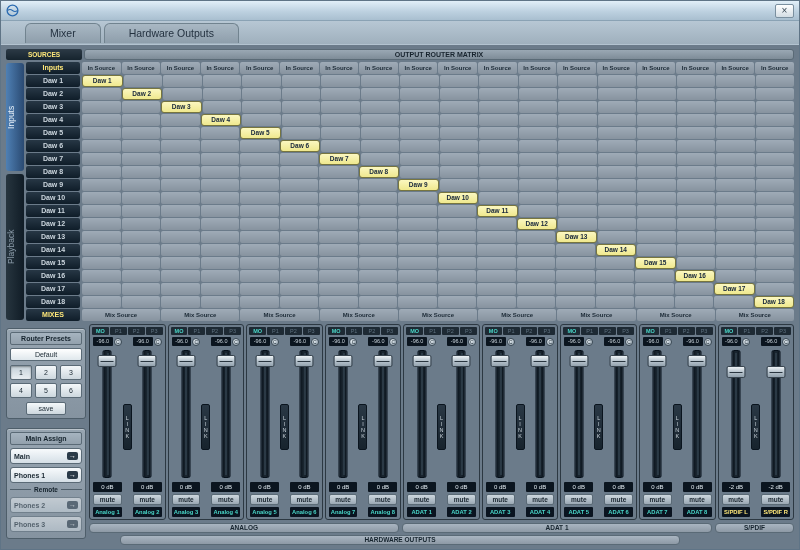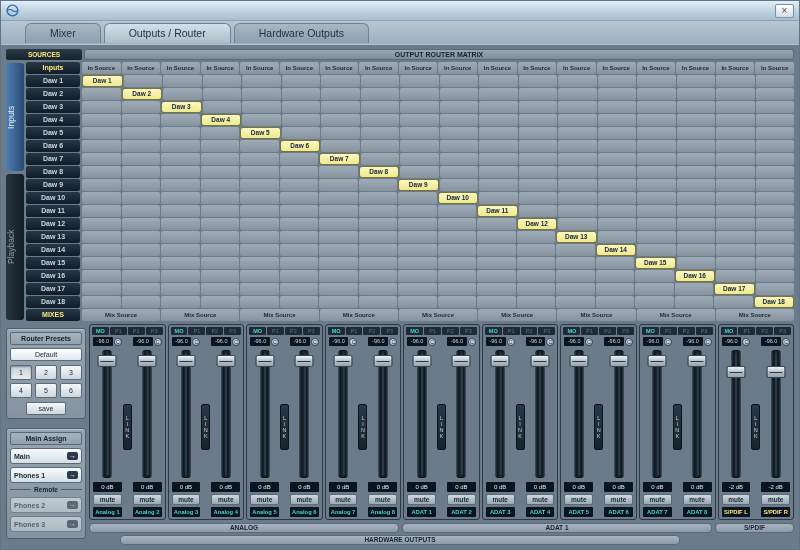--- a/index.html
+++ b/index.html
@@ -127,21 +127,20 @@
   <div class="titlebar">
     <svg class="appicon" viewBox="0 0 13 13">
       <circle cx="6.5" cy="6.5" r="5.4" fill="none" stroke="#2a6ab0" stroke-width="1.3"></circle>
       <path d="M1.5 6.5 Q4 4.5 6.5 6.5 T11.5 6.5" fill="none" stroke="#2a6ab0" stroke-width="1.1"></path>
     </svg>
     <div class="close">×</div>
   </div>
 
   <div class="tabbar">
       <div class="tab">Mixer</div>
-      <div class="tab active">Outputs / Router</div>
       <div class="tab">Hardware Outputs</div>
     </div>
 
   <div class="content">
 
     <div class="matrix-top">
       <div class="sources">SOURCES</div>
       <div class="mtitle">OUTPUT ROUTER MATRIX</div>
     </div>
 

